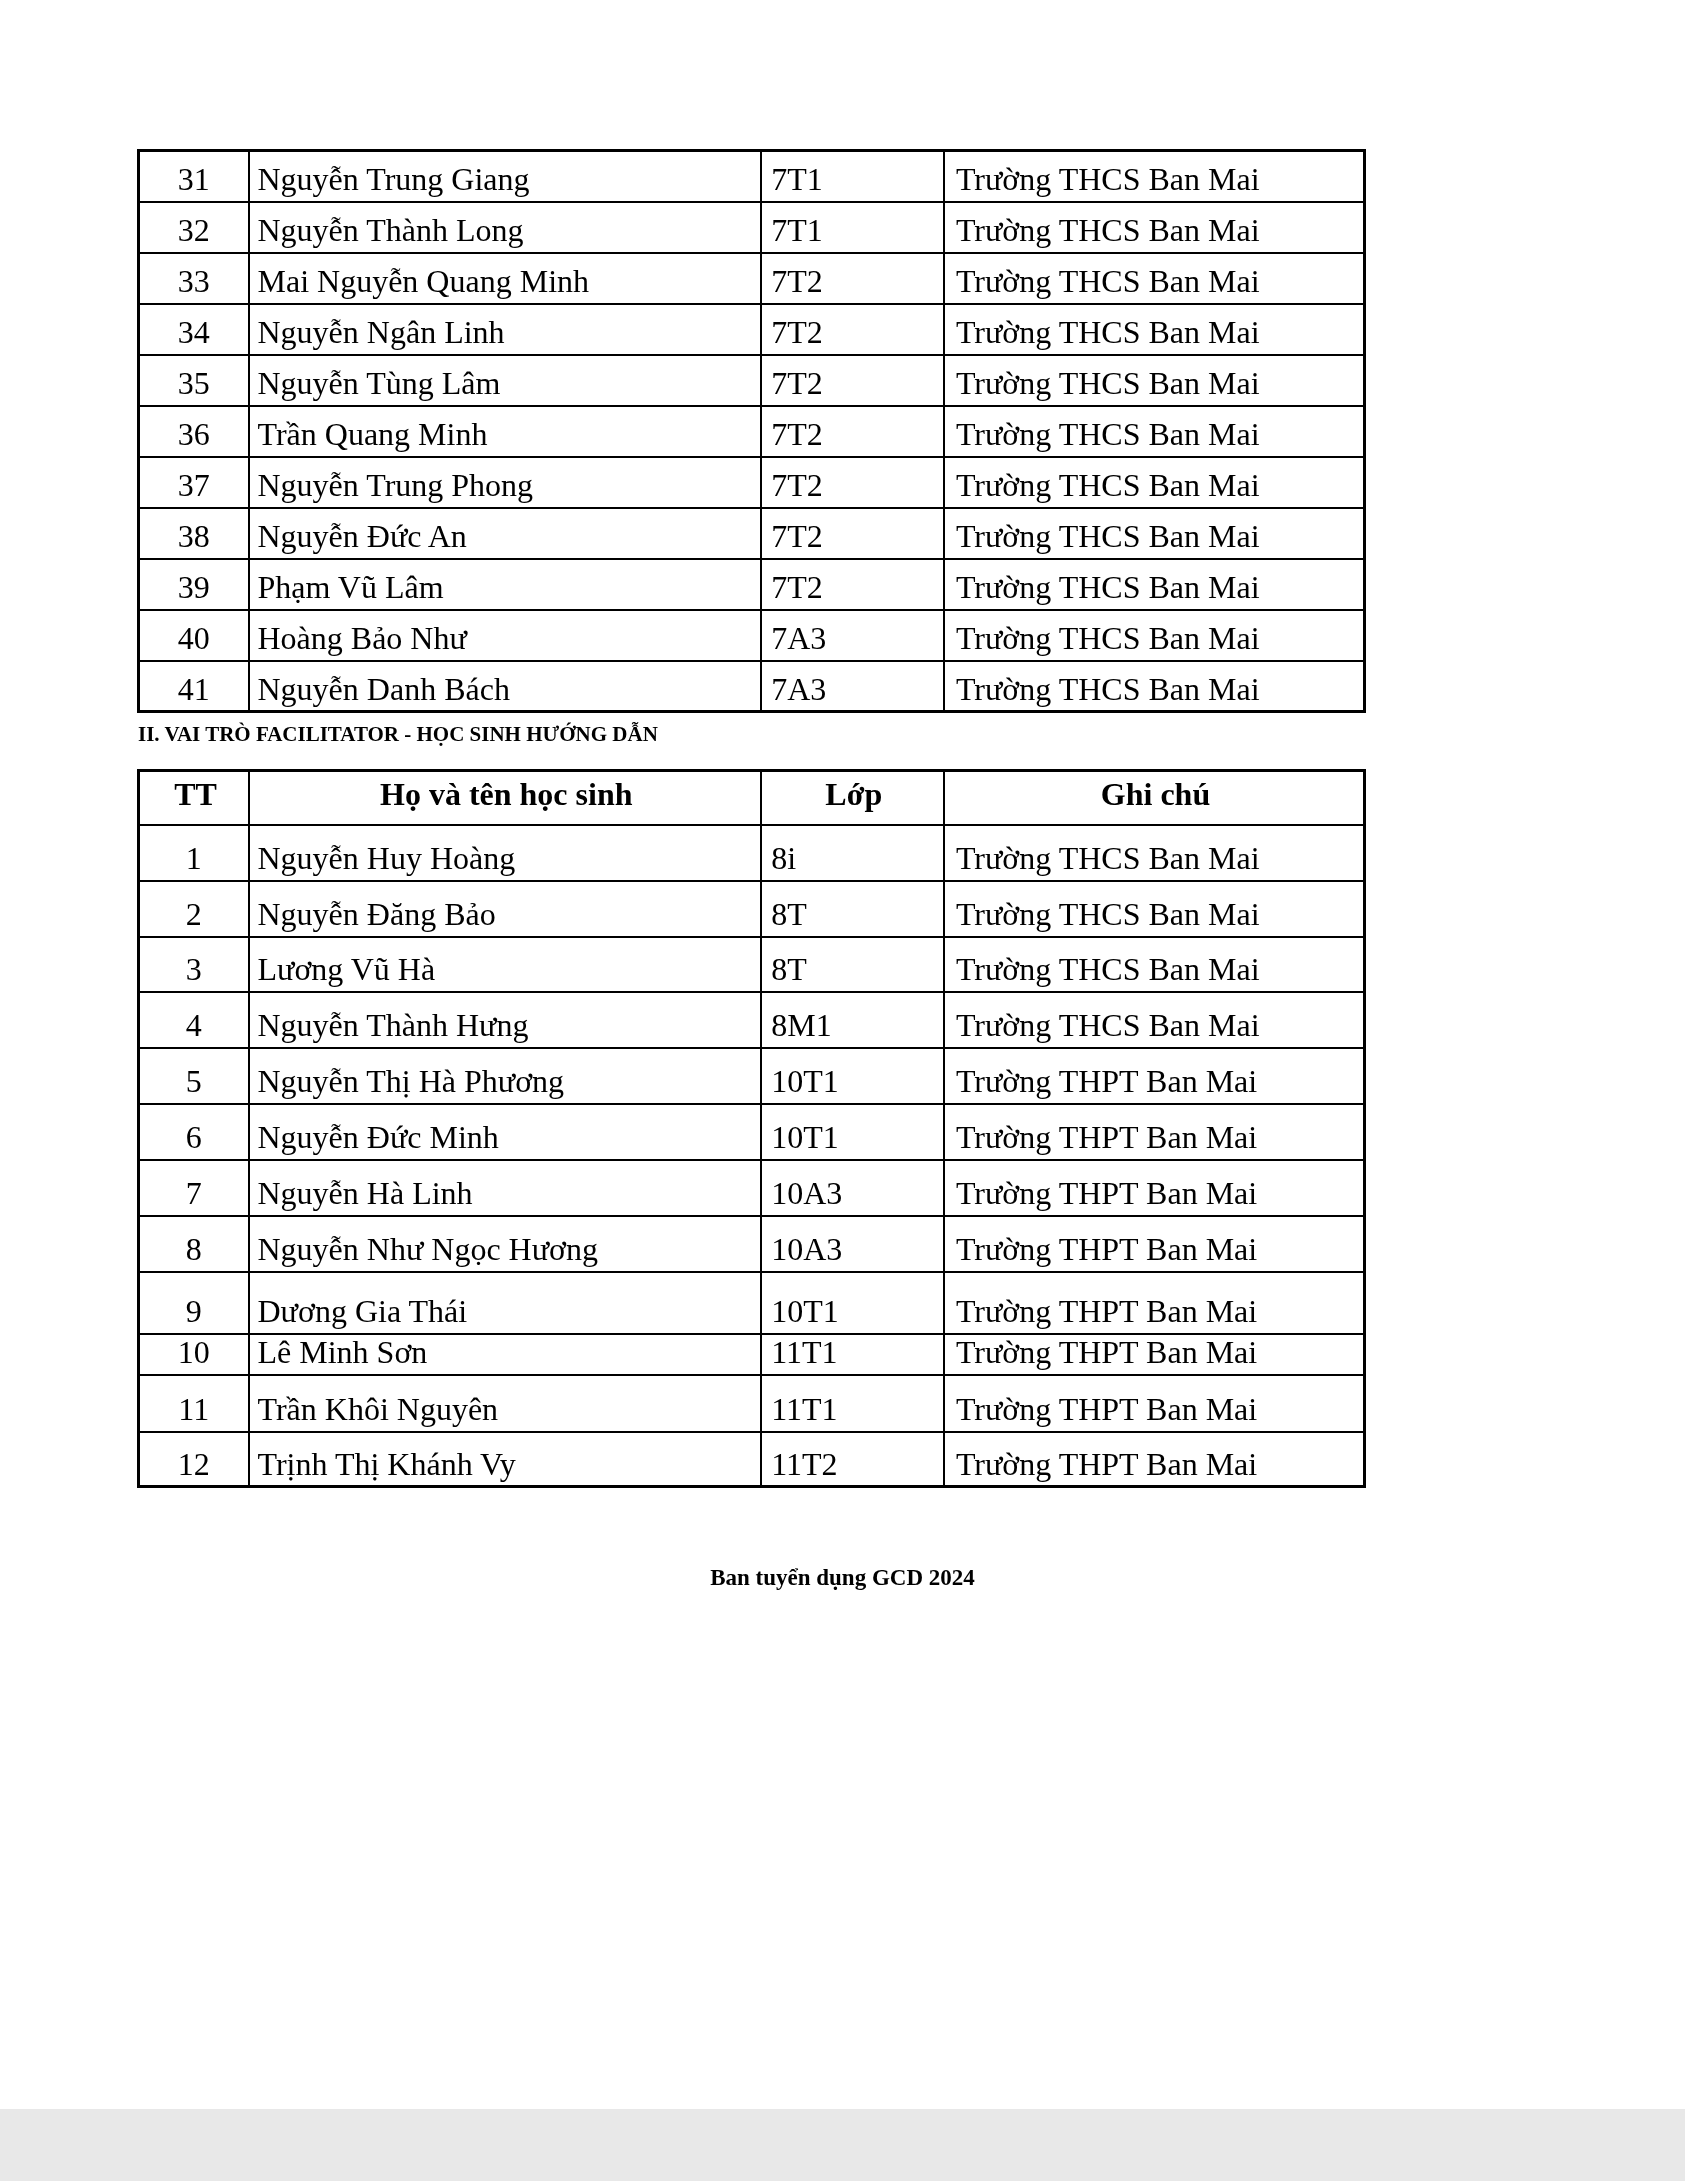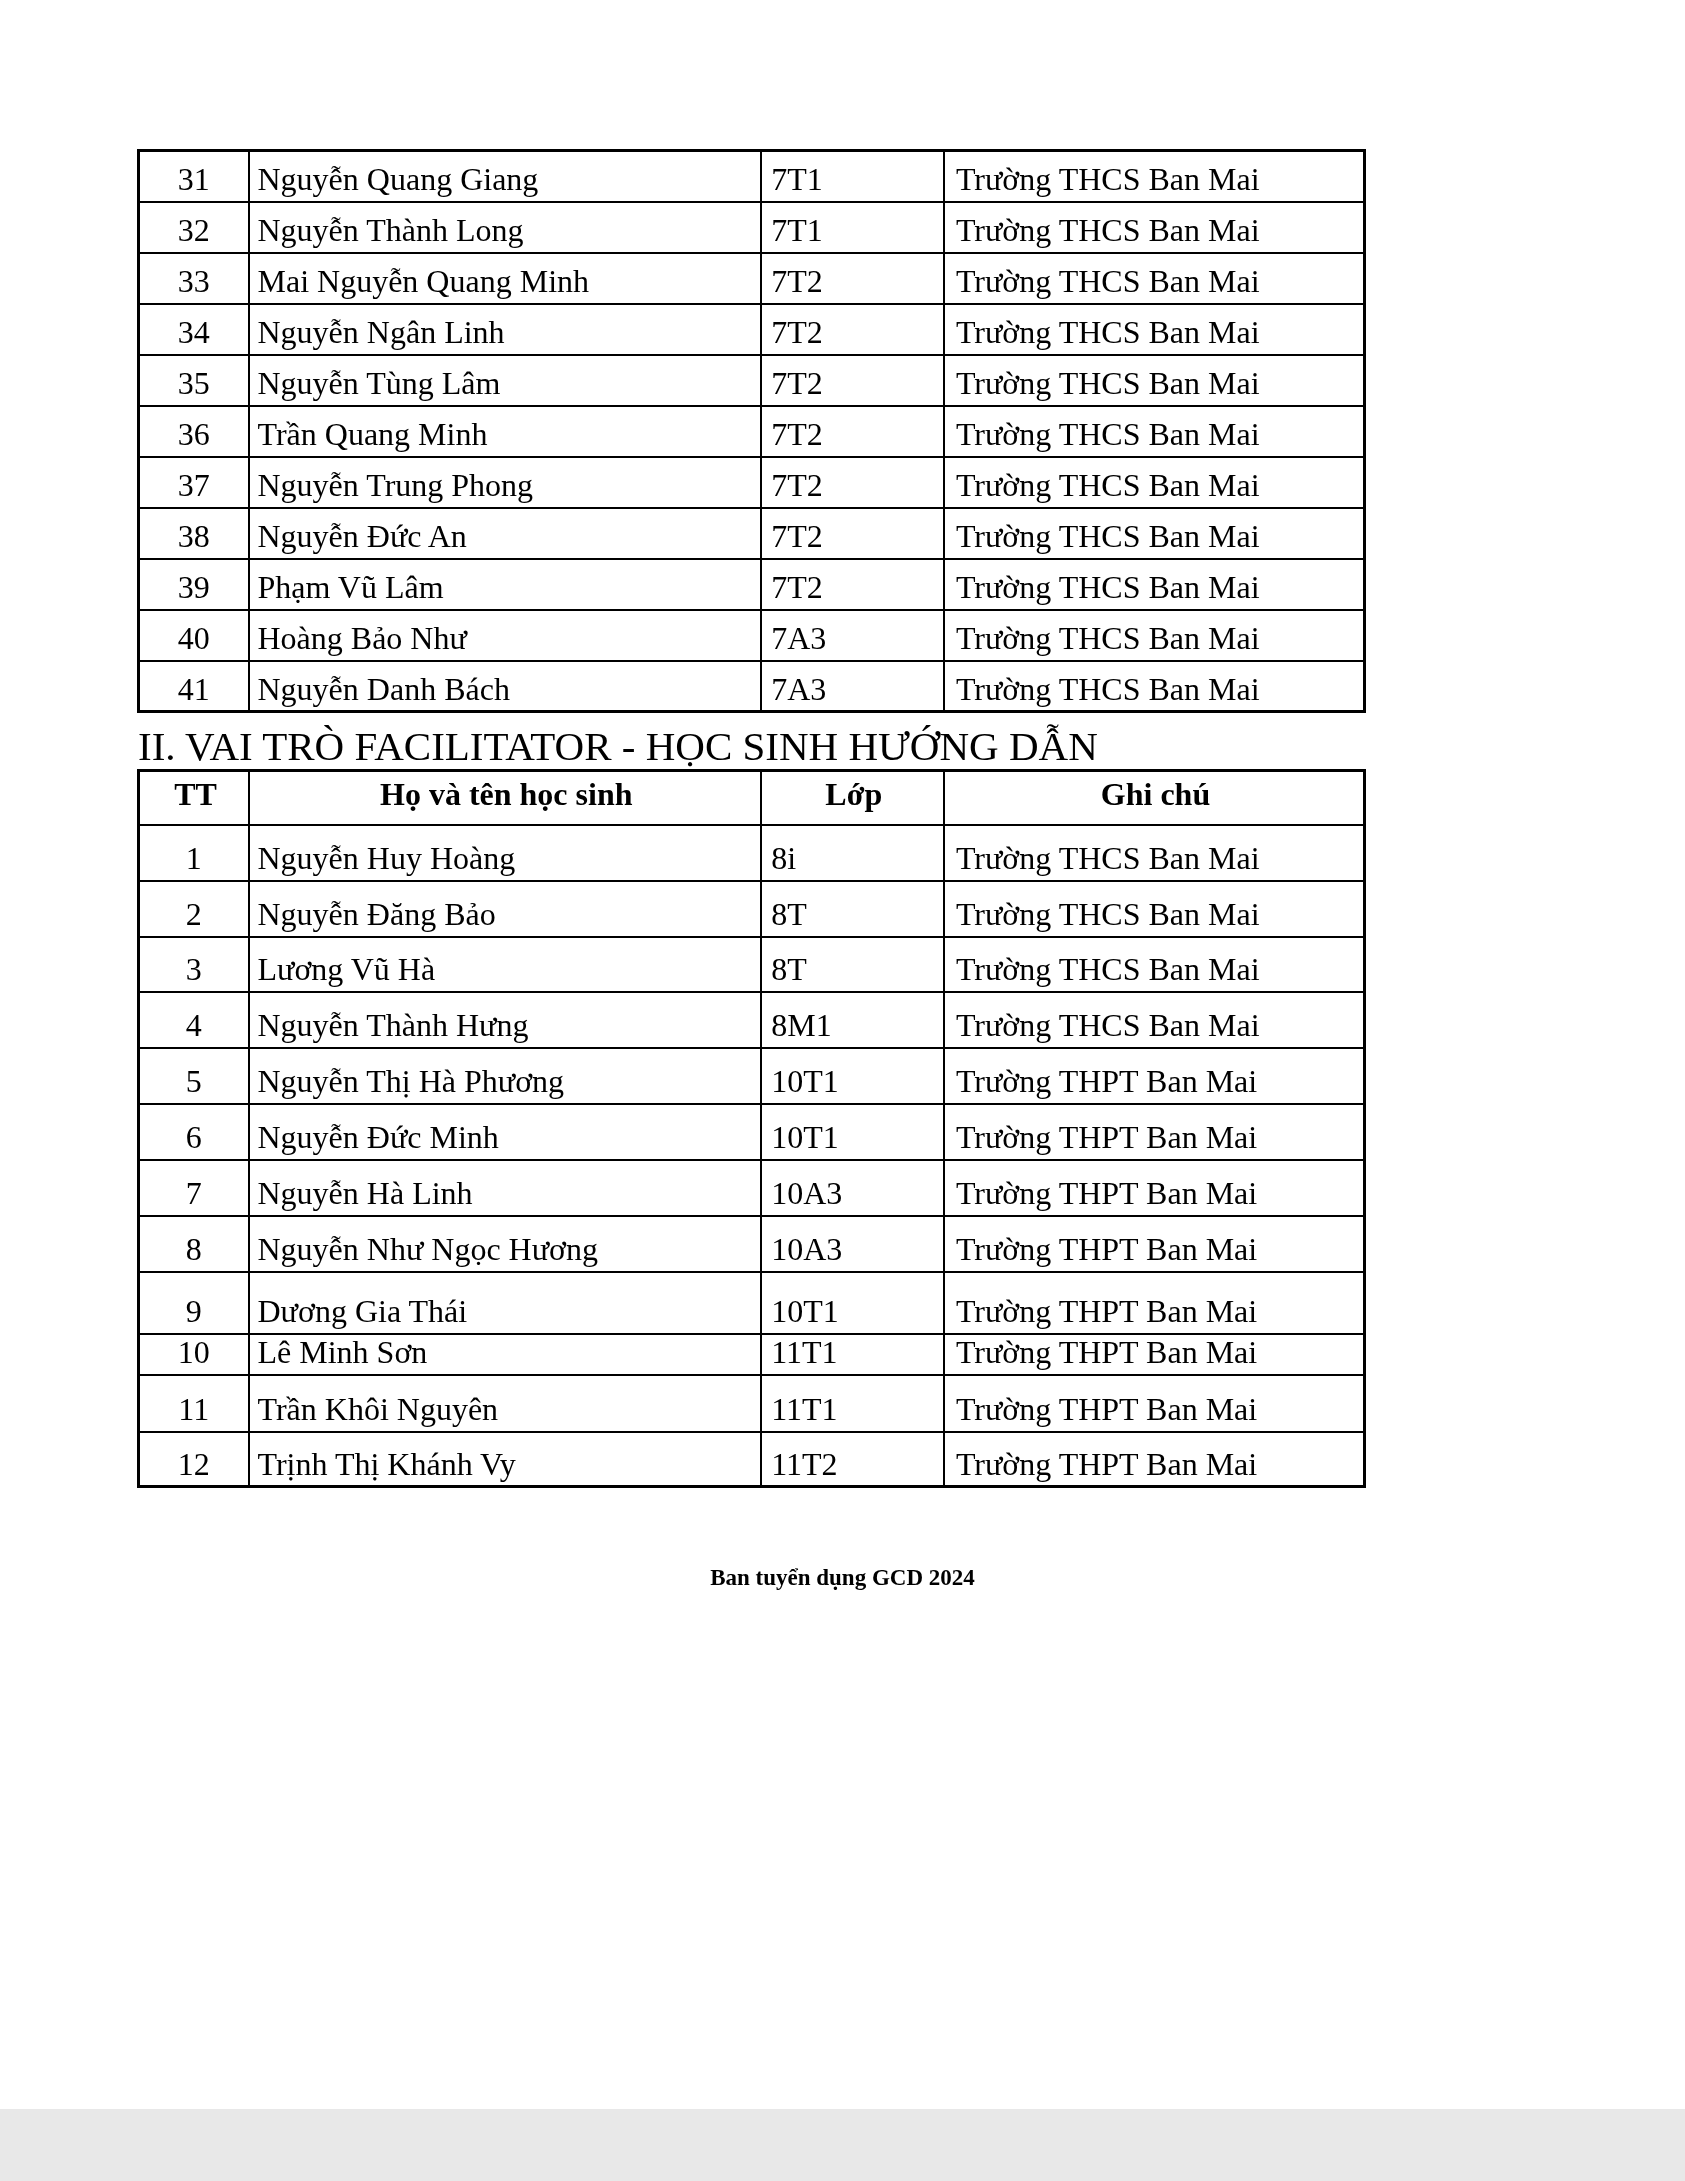--- a/index.html
+++ b/index.html
@@ -51,22 +51,22 @@
   .tbl2 tbody tr:nth-child(3) { height: 55px; }
   .tbl2 tbody tr:nth-child(9) { height: 62px; }
   .tbl2 tbody tr:nth-child(10) { height: 41px; margin-top: 44px; }
   .tbl2 tbody tr:nth-child(11) { height: 57px; }
   .tbl2 tbody tr:nth-child(12) { height: 55px; }
 
   .section-title {
     position: absolute;
     left: 138px;
     top: 722px;
-    font-size: 41px;
-    font-weight: normal;
+    font-size: 21px;
+    font-weight: bold;
     white-space: nowrap;
   }
 
   .doc-footer {
     position: absolute;
     left: 0;
     top: 1565px;
     width: 1685px;
     text-align: center;
     font-size: 23px;
@@ -81,21 +81,21 @@
   <table class="doc-table tbl1">
     <colgroup>
       <col style="width:110px">
       <col style="width:512px">
       <col style="width:183px">
       <col style="width:421px">
     </colgroup>
     <tbody>
         <tr>
           <td class="c-tt">31</td>
-          <td class="c-name">Nguyễn Quang Giang</td>
+          <td class="c-name">Nguyễn Trung Giang</td>
           <td class="c-class">7T1</td>
           <td class="c-note">Trường THCS Ban Mai</td>
         </tr>
         <tr>
           <td class="c-tt">32</td>
           <td class="c-name">Nguyễn Thành Long</td>
           <td class="c-class">7T1</td>
           <td class="c-note">Trường THCS Ban Mai</td>
         </tr>
         <tr>

